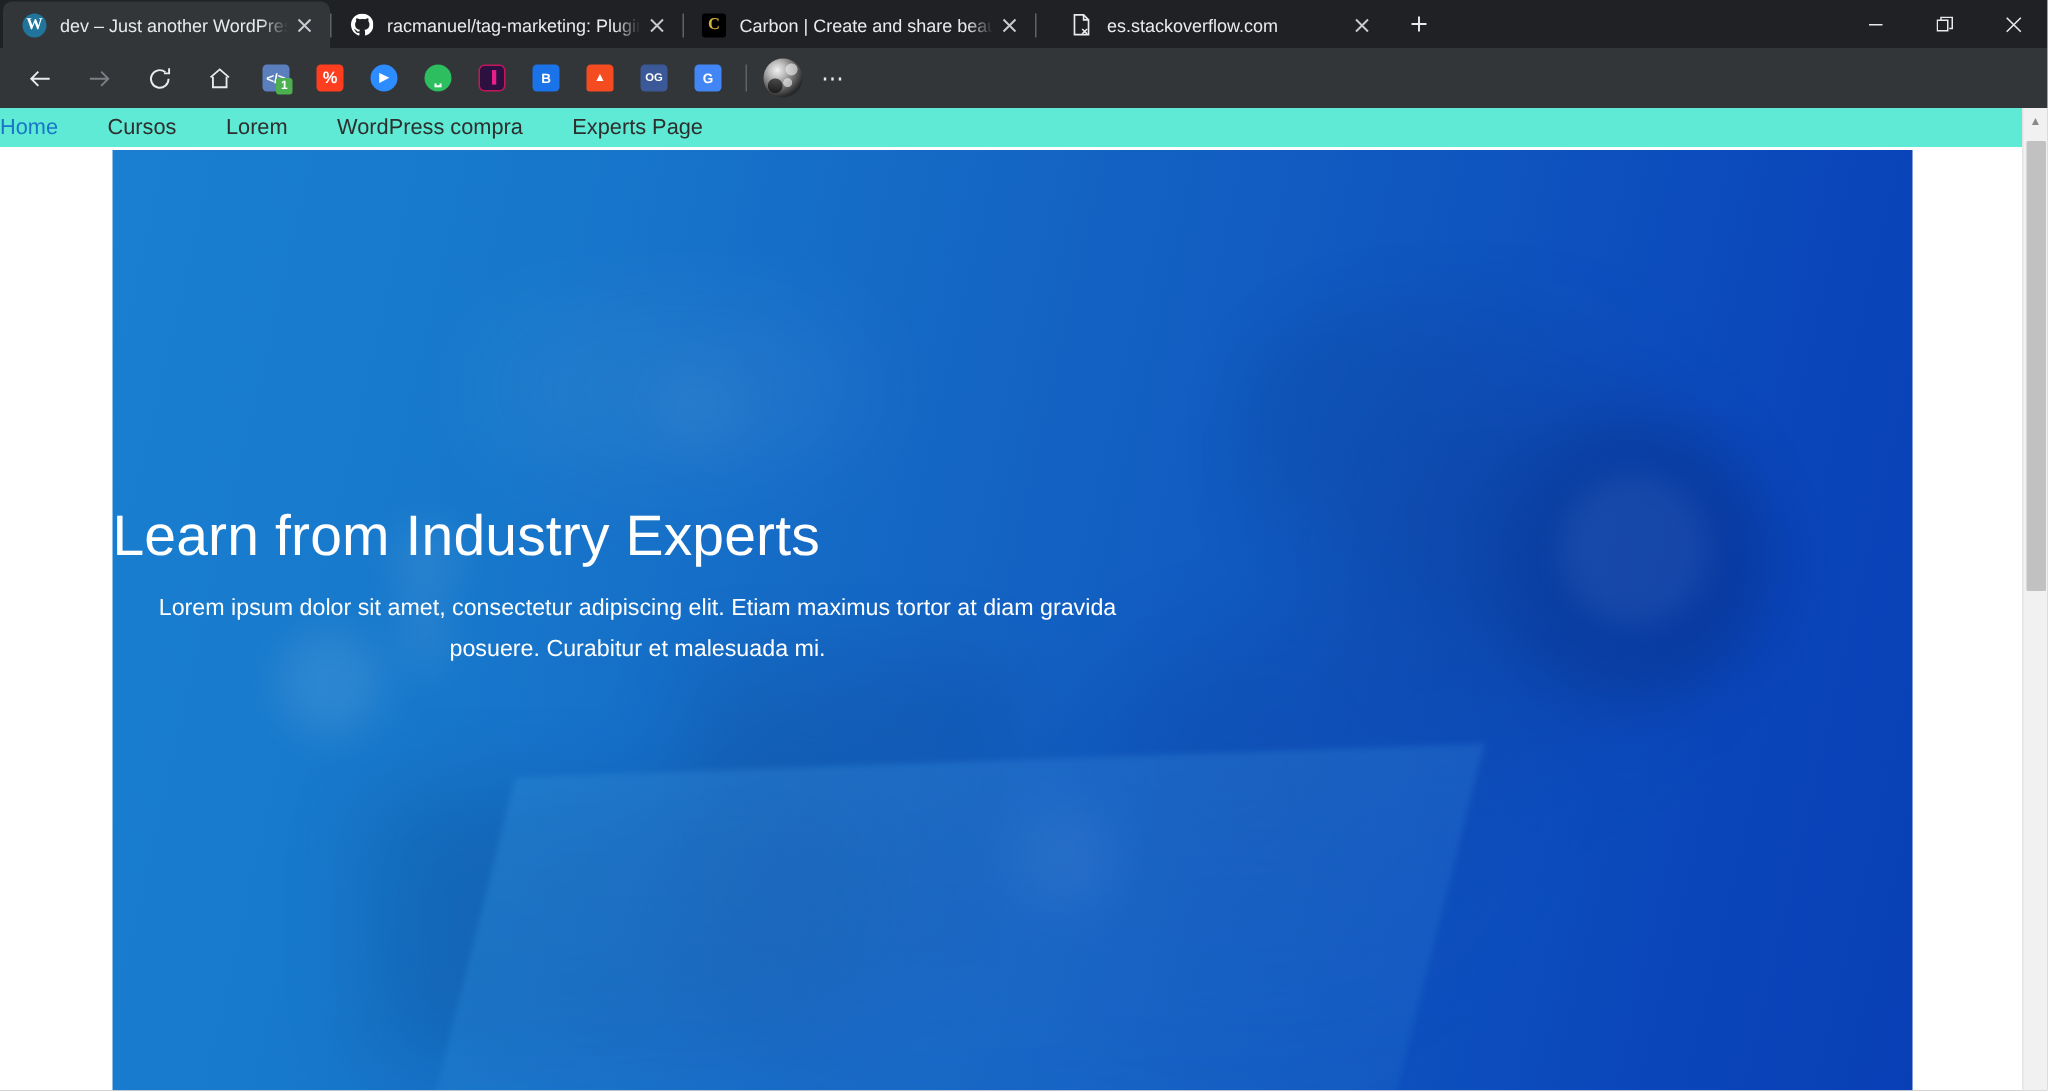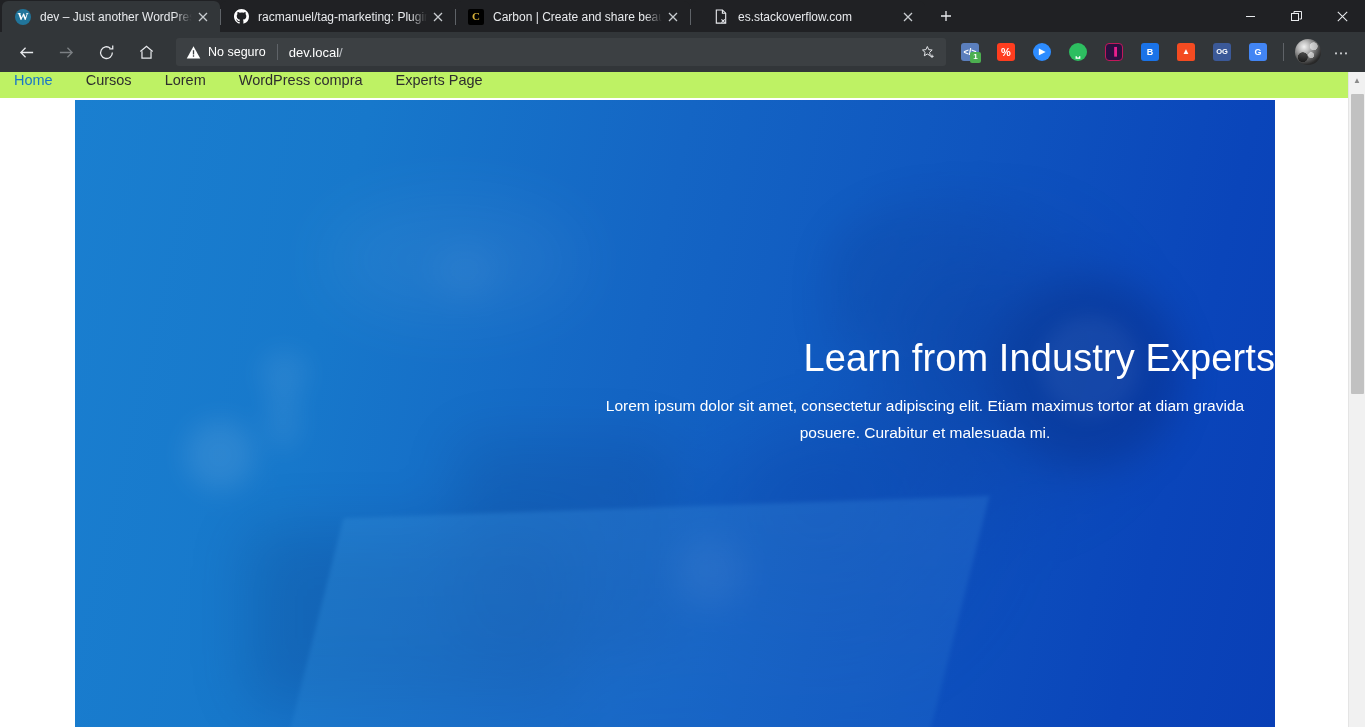--- a/index.html
+++ b/index.html
@@ -290,22 +290,22 @@
     top: 72px;
     width: 1365px;
     height: 655px;
     background: #ffffff;
     overflow: hidden;
   }
 
   .site-nav {
     height: 26px;
     display: flex;
-    padding-left: 14px;
-    background: #bef264;
+    align-items: center;
+    background: #5eead4;
   }
   .nav-item {
     font-size: 14.5px;
     color: #2e2e2e;
     margin-right: 33px;
     white-space: nowrap;
   }
   .nav-item.active { color: #1976c8; }
 
   .hero {
@@ -387,21 +387,21 @@
     background: linear-gradient(180deg, rgba(90,175,235,.50), rgba(60,150,225,.42));
     transform: skewX(-16deg) rotate(-2deg);
     filter: blur(2px);
   }
 
   .hero-content {
     position: absolute;
     inset: 0;
     display: flex;
     flex-direction: column;
-    align-items: flex-end;
+    align-items: flex-start;
     justify-content: flex-start;
     padding-top: 238px;
     text-align: center;
   }
   .hero-title {
     font-size: 38px;
     font-weight: 400;
     color: #ffffff;
     letter-spacing: .1px;
     line-height: 1.1;
@@ -560,39 +560,20 @@
         <path d="M15.6 1.6 V5.2 H12"></path>
       </svg>
     </div>
     <div class="tb-btn">
       <svg width="17" height="17" viewBox="0 0 18 18" fill="none" stroke="currentColor" stroke-width="1.3">
         <path d="M2.5 8 L9 2.4 L15.5 8"></path>
         <path d="M4.2 7.6 V15 H13.8 V7.6"></path>
       </svg>
     </div>
 
-    <div class="omnibox">
-      <span class="security">
-        <span class="warn-icon">
-          <svg width="15" height="15" viewBox="0 0 16 16" fill="currentColor">
-            <path d="M8 1.2 L15.2 14.4 H0.8 Z"></path>
-            <path d="M7.3 5.6 H8.7 V10 H7.3 Z M7.3 11 H8.7 V12.4 H7.3 Z" fill="#3c4043"></path>
-          </svg>
-        </span>
-        <span class="security-text">No seguro</span>
-      </span>
-      <span class="omni-divider"></span>
-      <span class="url"><span>dev.local</span><span class="url-slash">/</span></span>
-      <span class="star-btn">
-        <svg width="15" height="15" viewBox="0 0 18 18" fill="none" stroke="currentColor" stroke-width="1.15">
-          <path d="M7.6 1.8 L9.3 5.6 L13.4 6 L10.3 8.8 L11.2 12.9 L7.6 10.8 L4 12.9 L4.9 8.8 L1.8 6 L5.9 5.6 Z"></path>
-          <path d="M13.2 11.6 V15.6 M11.2 13.6 H15.2"></path>
-        </svg>
-      </span>
-    </div>
 
     <div class="ext-row">
 
       <div class="ext">
         <span class="ext-glyph" style="background:#5b7fbd;font-size:9px;">&lt;/&gt;</span>
         <span class="ext-badge">1</span>
       </div>
 
       <div class="ext">
         <span class="ext-glyph" style="background:#ff3d1f;font-size:11px;">%</span>

